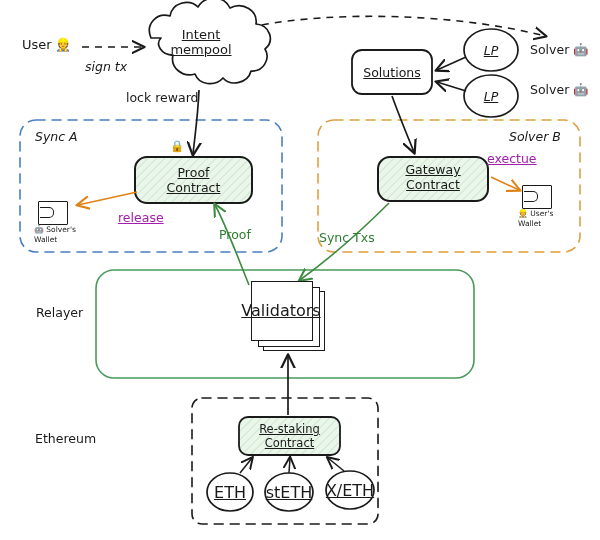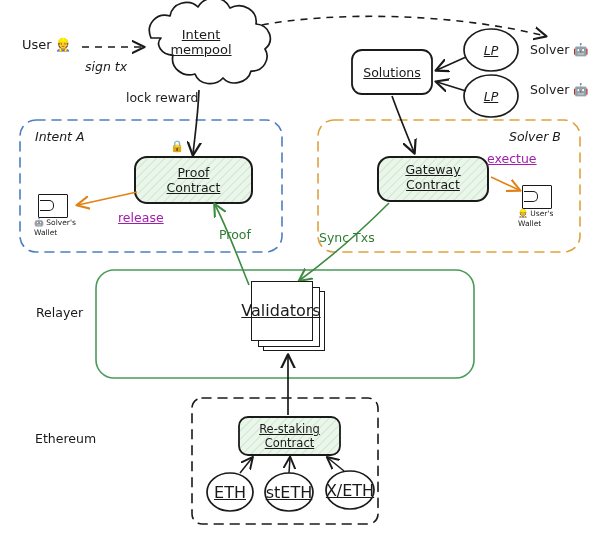--- a/index.html
+++ b/index.html
@@ -207,36 +207,36 @@
 
   <div class="lbl sz13 t-black" style="left:530px;top:43px;">
     <span>Solver</span>
     <span class="emoji">🤖</span>
   </div>
   <div class="lbl sz13 t-black" style="left:530px;top:83px;">
     <span>Solver</span>
     <span class="emoji">🤖</span>
   </div>
 
-  <div class="lbl sz13 italic t-black" style="left:35px;top:130px;">Intent A</div>
+  <div class="lbl sz13 italic t-black" style="left:35px;top:130px;">Sync A</div>
   <div class="lbl sz13 italic t-black" style="left:509px;top:130px;">Solver B</div>
 
   <div class="lbl sz12 emoji" style="left:170px;top:140px;">🔒</div>
 
   <div class="node-text center sz13 t-black" style="left:135px;top:157px;width:117px;height:46px;flex-direction:column;">
     <div>Proof</div>
     <div>Contract</div>
   </div>
 
   <div class="node-text center sz13 t-black" style="left:378px;top:157px;width:110px;height:40px;flex-direction:column;">
     <div>Gateway</div>
     <div>Contract</div>
   </div>
 
-  <div class="wallet" style="left:38px;top:194px;width:28px;height:22px;">
+  <div class="wallet" style="left:38px;top:201px;width:28px;height:22px;">
     <div class="body"></div>
     <div class="slot"></div>
     <div class="cap">
       <span class="ico emoji">🤖</span>
       <span>Solver's</span><br>
       <span>Wallet</span>
     </div>
   </div>
 
   <div class="wallet" style="left:522px;top:185px;width:28px;height:22px;">

